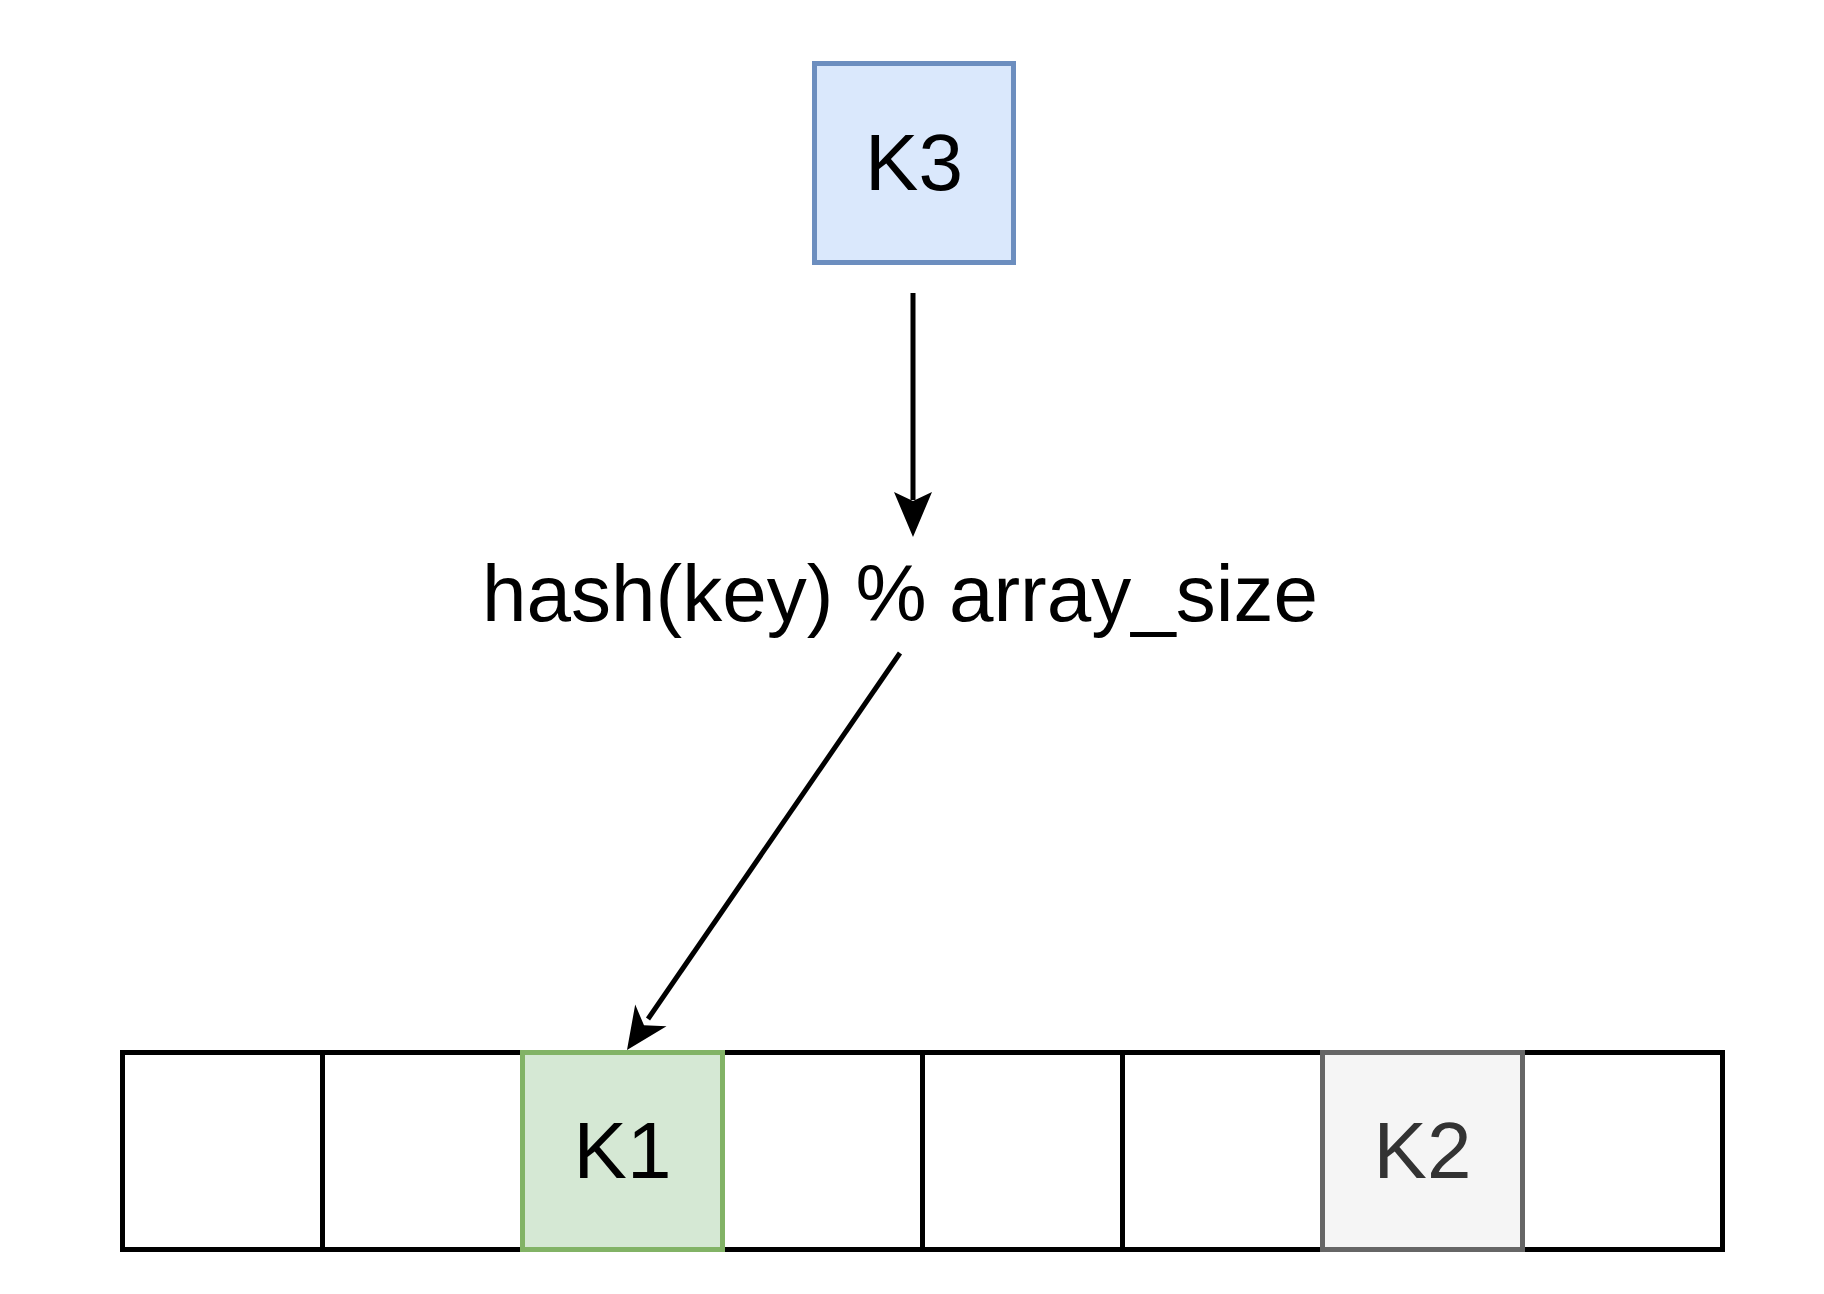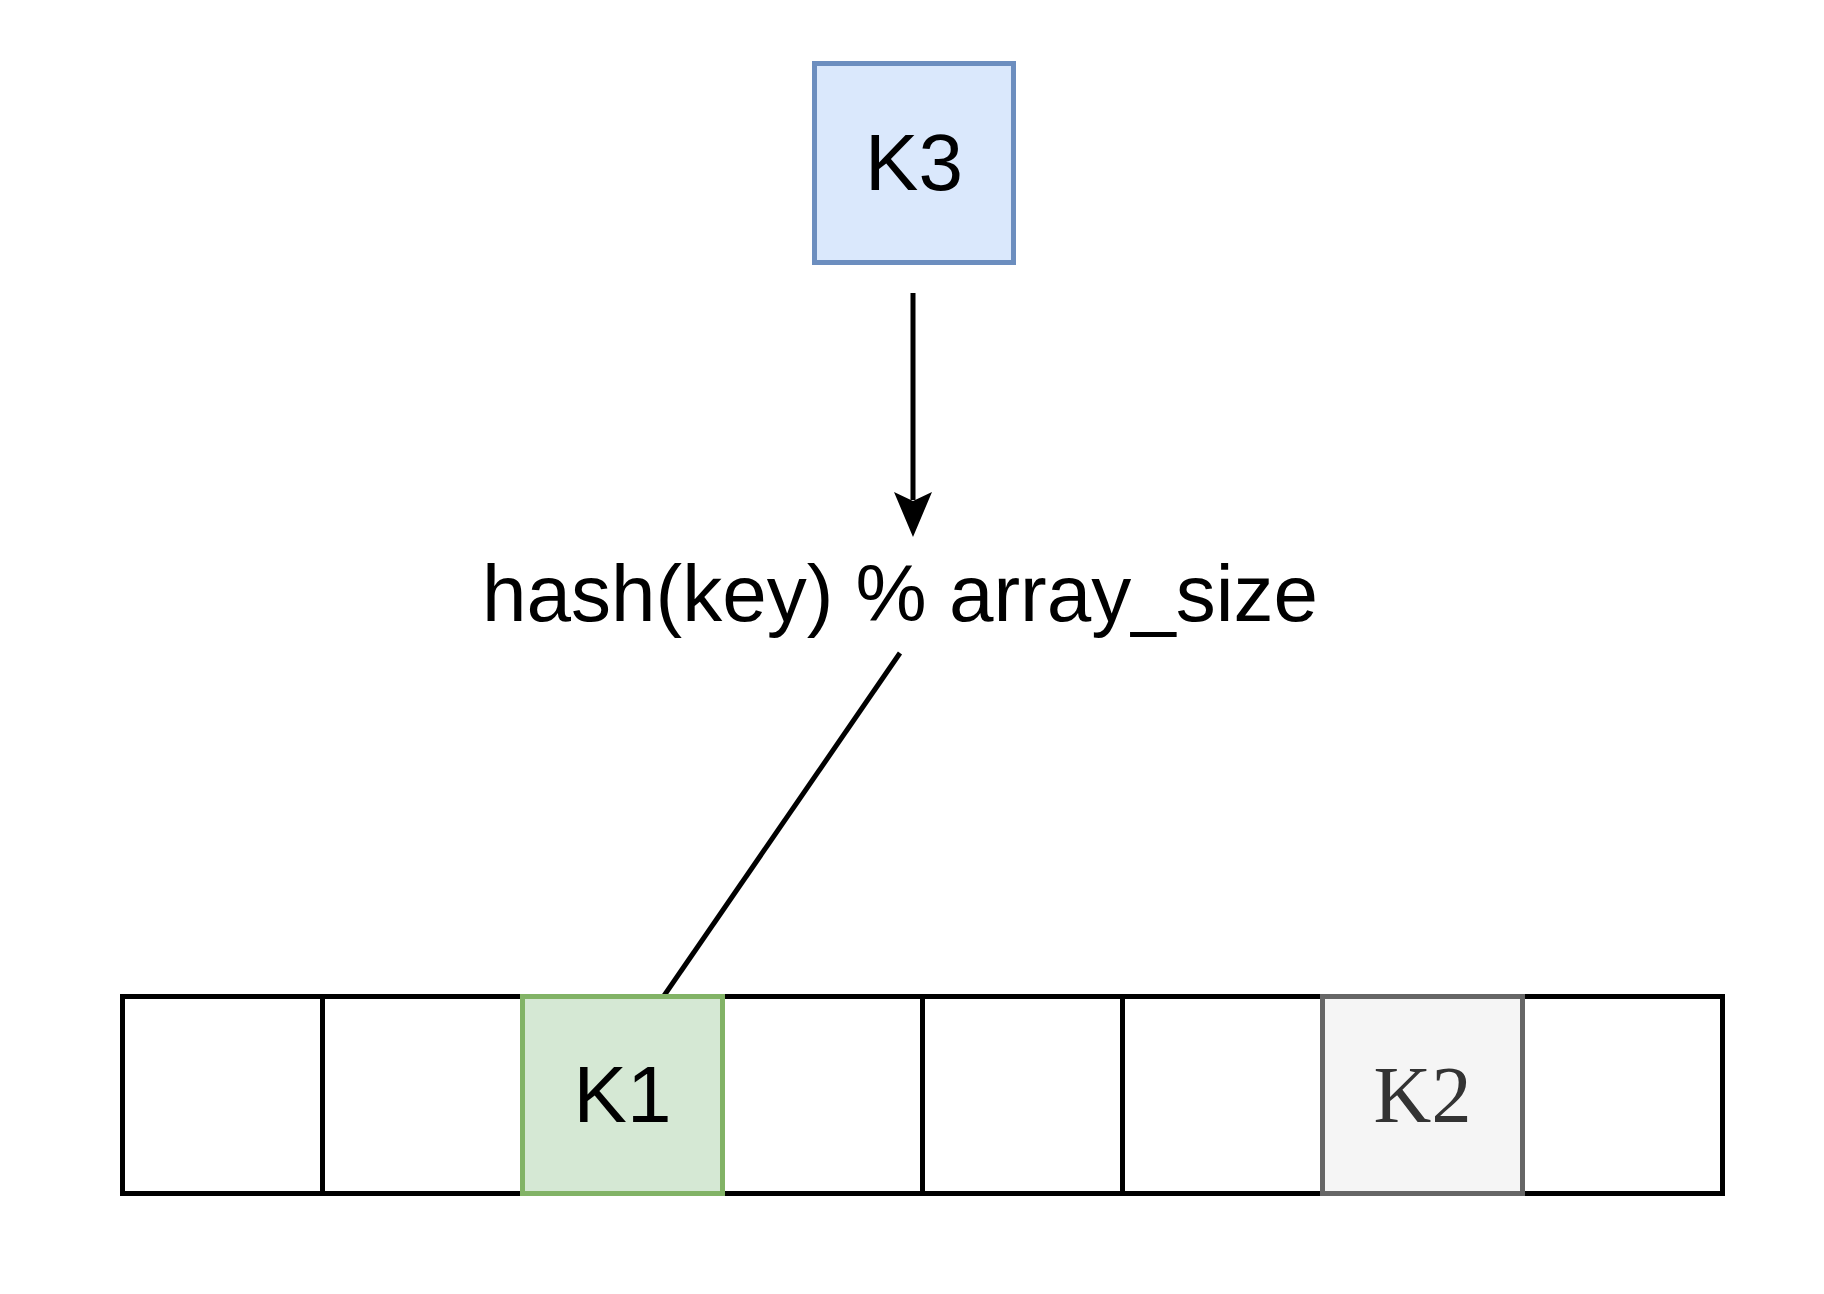--- a/index.html
+++ b/index.html
@@ -47,21 +47,21 @@
     width: 1000px;
     height: 96px;
     line-height: 96px;
     text-align: center;
     font-size: 80px;
     white-space: nowrap;
   }
   .hash-array {
     position: absolute;
     left: 120px;
-    top: 994px;
+    top: 1050px;
     display: flex;
     flex-direction: row;
   }
   .hash-array .cell {
     box-sizing: border-box;
     width: 205px;
     height: 202px;
     border: 5px solid #000000;
     background: #ffffff;
     display: flex;
@@ -79,21 +79,20 @@
     position: relative;
     z-index: 2;
     color: #000000;
   }
   .hash-array .cell.gray {
     background: var(--slot-gray-fill, #f5f5f5);
     border-color: var(--slot-gray-stroke, #666666);
     position: relative;
     z-index: 2;
     color: #333333;
-    font-family: Liberation Serif, serif;
   }
 </style>
 </head>
 <body>
 
 <div class="canvas">
 
   <svg class="arrow-layer" viewBox="0 0 1824 1294" xmlns="http://www.w3.org/2000/svg">
     <g>
       <line x1="913" y1="293" x2="913" y2="500" stroke="#000000" stroke-width="5"></line>

